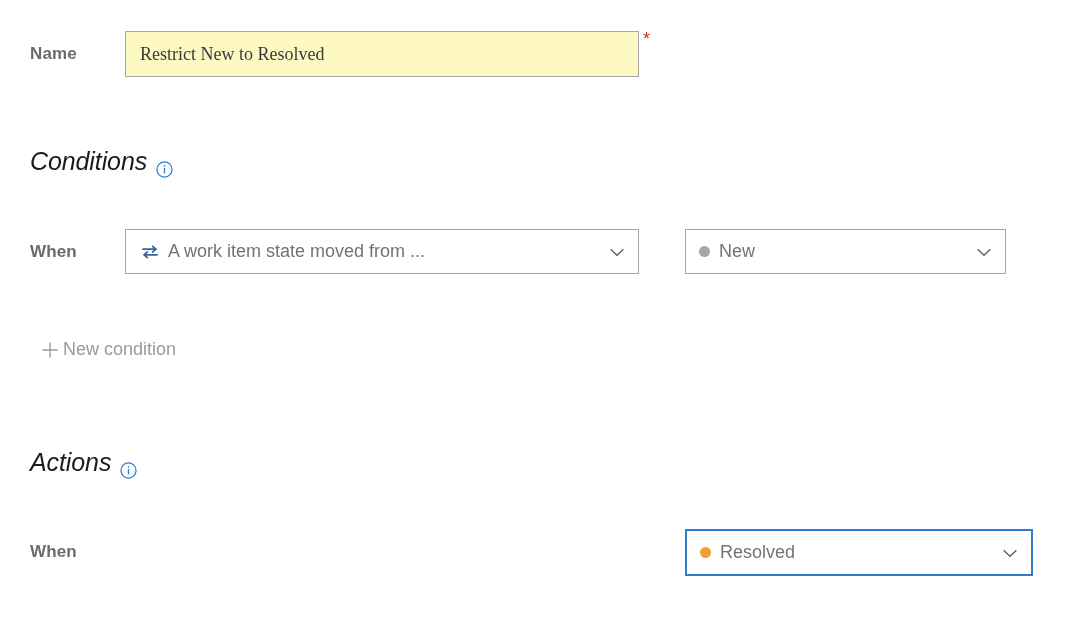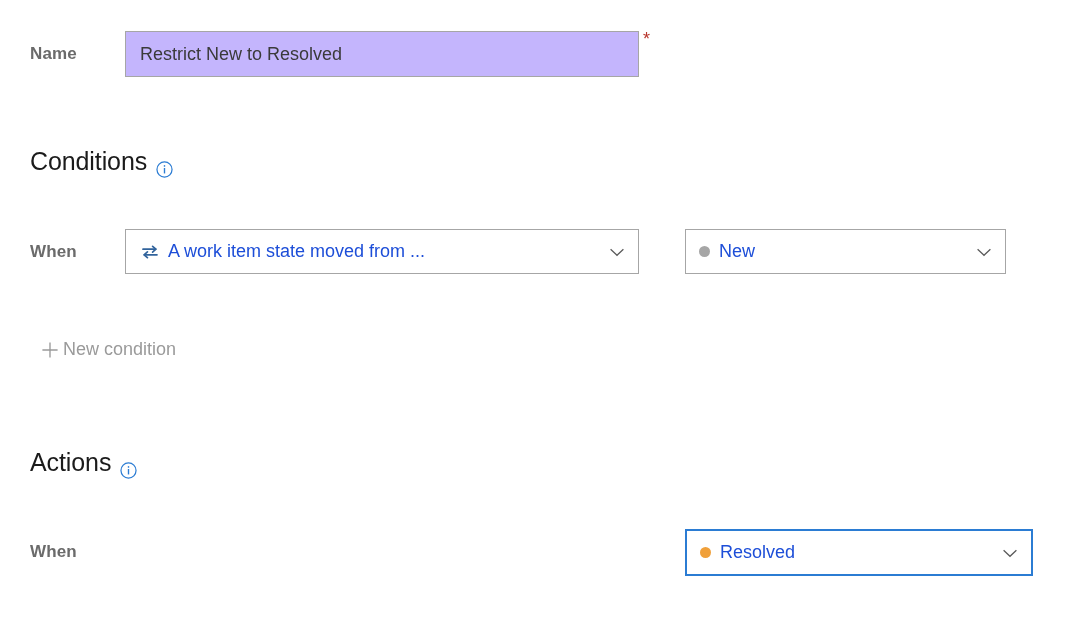--- a/index.html
+++ b/index.html
@@ -38,40 +38,42 @@
   
   .section-heading {
     display: flex;
     align-items: center;
     gap: 9px;
     font-size: 25px;
     font-weight: normal;
     color: #1b1b1b;
     letter-spacing: -0.1px;
     white-space: nowrap;
+    font-style: italic;
   }
   .info-icon {
     width: 17px;
     height: 17px;
     display: inline-block;
     flex: none;
     position: relative;
     top: 2px;
   }
 
   
   .text-input {
     box-sizing: border-box;
     border: 1px solid #a6a6a6;
-    background: #c4b5fd;
+    background: #fef9c3;
     display: flex;
     align-items: center;
     padding: 0 14px;
     font-size: 18px;
     color: #333333;
+    font-family: Liberation Serif, serif;
   }
   .input-value {
     font-size: 18px;
     color: #3a3a3a;
     white-space: nowrap;
     overflow: hidden;
     text-overflow: ellipsis;
   }
   .required-star {
     font-size: 18px;
@@ -95,21 +97,21 @@
   }
   .dd-main {
     display: flex;
     align-items: center;
     gap: 7px;
     flex: 1 1 auto;
     min-width: 0;
   }
   .dd-text {
     font-size: 18px;
-    color: #1d4ed8;
+    color: #737373;
     white-space: nowrap;
     overflow: hidden;
     text-overflow: ellipsis;
     text-align: right;
   }
   .dd-chevron {
     flex: none;
     width: 22px;
     height: 22px;
     display: block;

